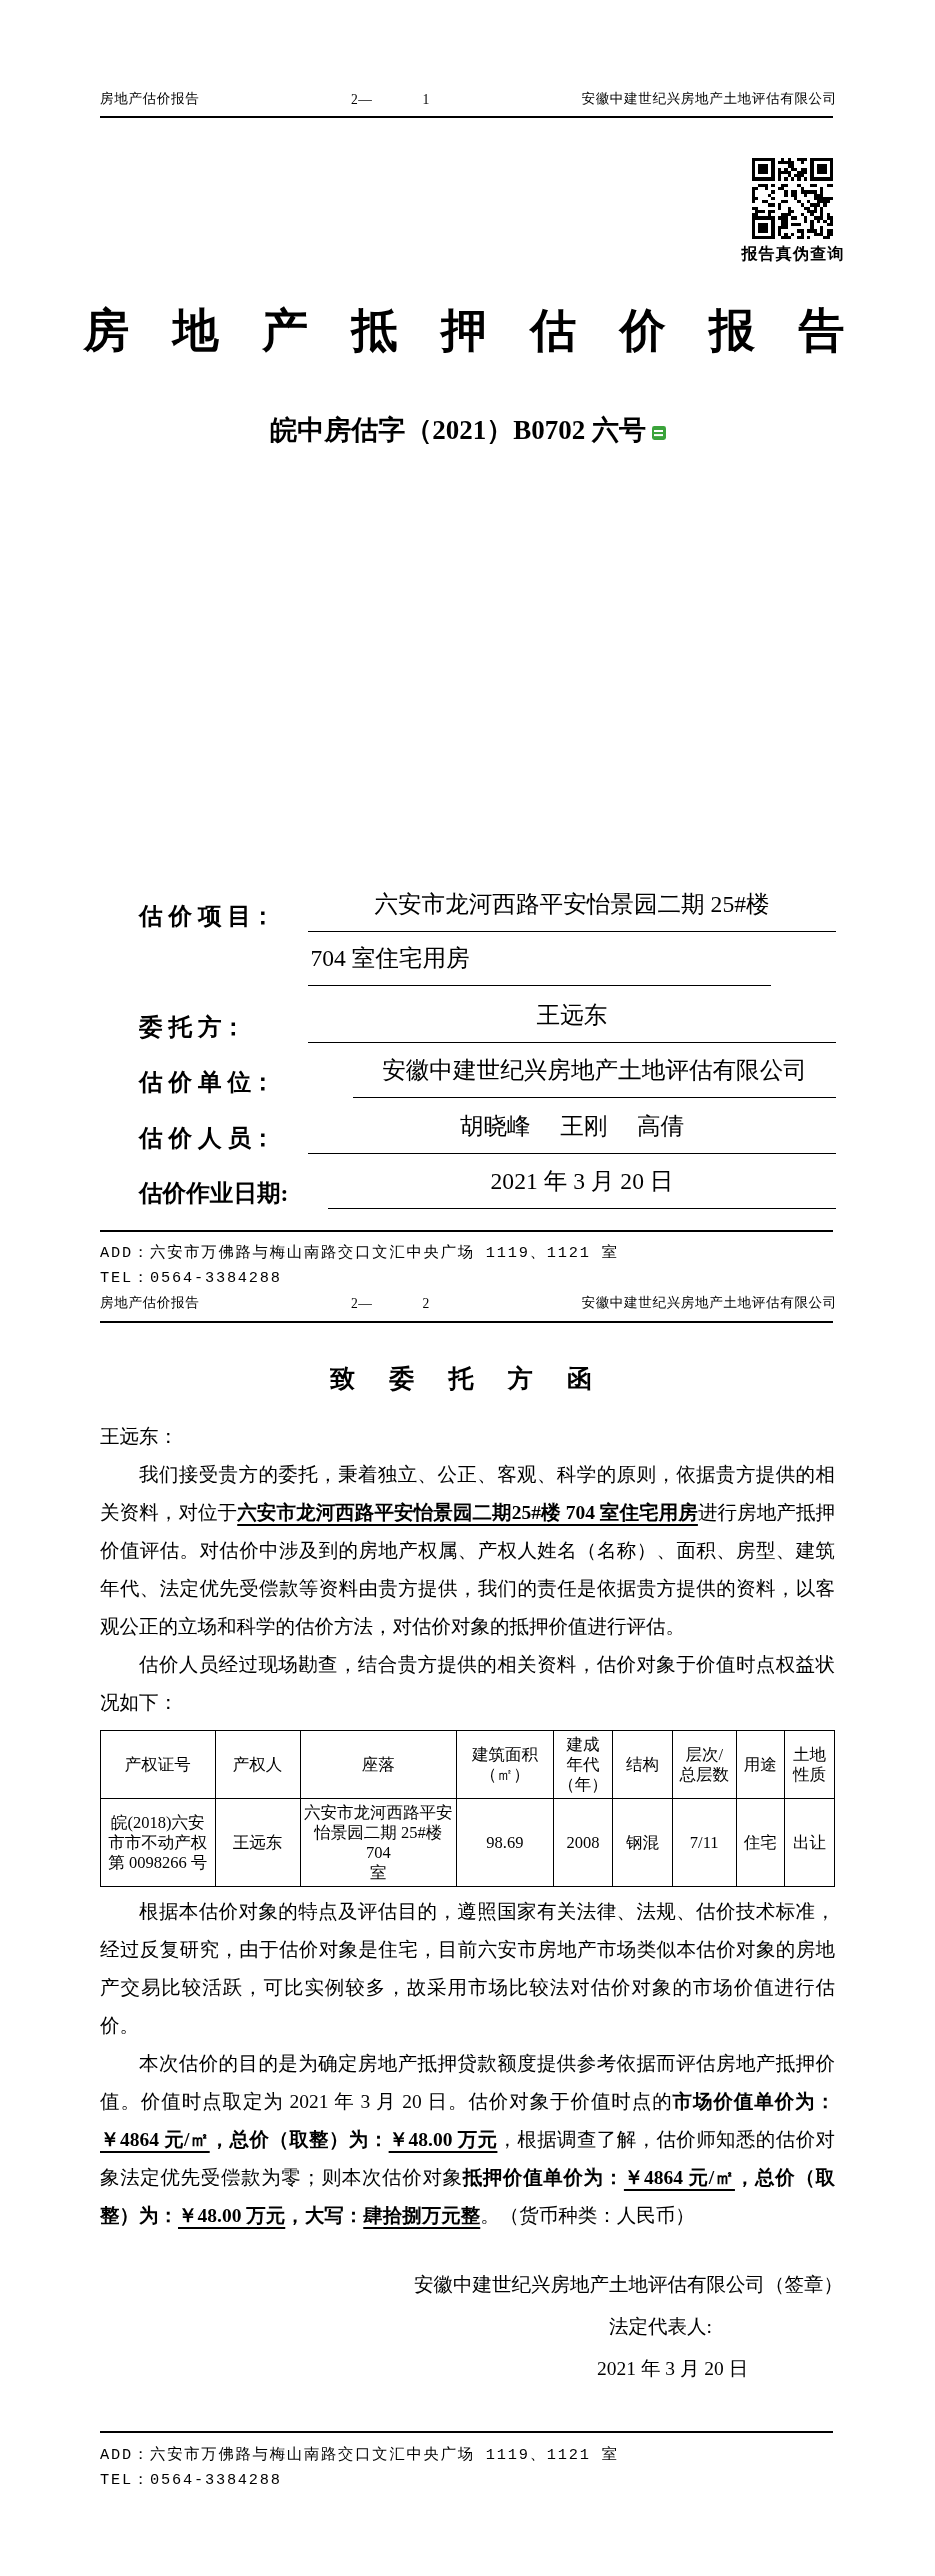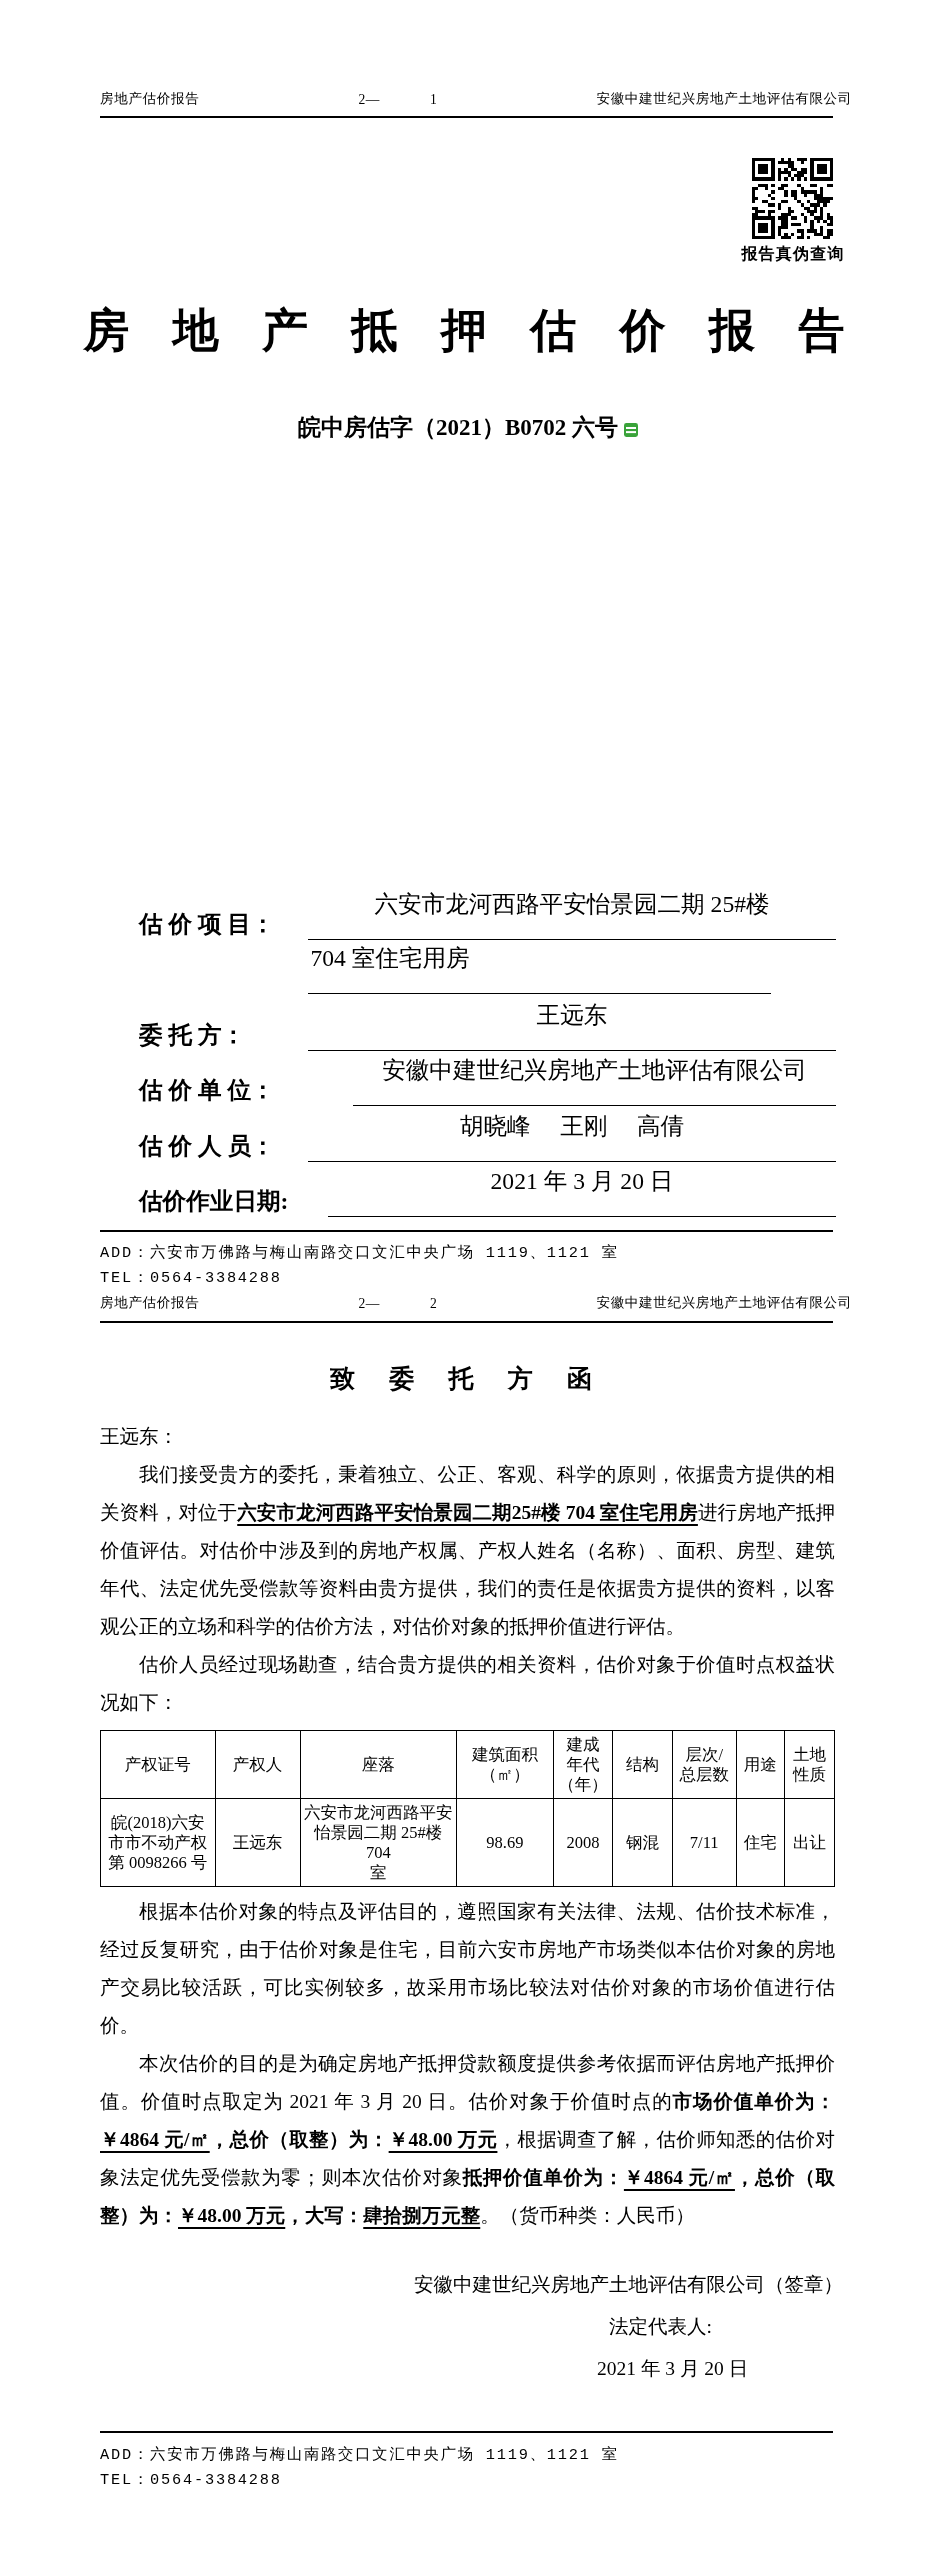--- a/index.html
+++ b/index.html
@@ -1,39 +1,39 @@
 <!DOCTYPE html>
 <html style="font-size:9.4px"><head>
 <meta charset="utf-8">
 <style>
   html,body{margin:0;padding:0;background:#ffffff;}
   .sheet{position:relative;width:936px;height:2576px;background:#fff;color:#000;
          font-family:"Liberation Serif","DejaVu Serif",serif;overflow:hidden;}
   .abs{position:absolute;}
   
-  .runhdr{left:100px;right:84px;display:flex;justify-content:space-between;align-items:flex-end;
+  .runhdr{left:100px;right:99px;display:flex;justify-content:space-between;align-items:flex-end;
           font-size:13.6px;letter-spacing:0.6px;}
   .runhdr .ctr{display:inline-flex;gap:50px;}
   .rule{left:100px;right:103px;height:2.4px;background:#000;}
   .ftline{left:100px;right:100px;font-family:"Liberation Mono","DejaVu Sans Mono",monospace;
           font-size:15.3px;letter-spacing:1.8px;}
   
   .qrbox{left:752px;top:158px;width:81px;height:81px;}
   .qrcap{left:727px;top:244px;width:132px;text-align:center;font-weight:bold;font-size:16px;letter-spacing:1.2px;}
   
   .title{top:300px;left:0;width:100%;text-align:center;font-size:46px;font-weight:bold;
          letter-spacing:8.3px;word-spacing:15.3px;white-space:nowrap;}
-  .docno-row{top:412px;left:0;width:100%;text-align:center;font-size:23px;font-weight:bold;white-space:nowrap;}
+  .docno-row{top:412px;left:0;width:100%;text-align:center;font-size:27px;font-weight:bold;white-space:nowrap;}
   .proofmark{display:inline-block;width:14px;height:14px;margin-left:5.9px;vertical-align:middle;
              background:#3aa33a;border-radius:2.4px;position:relative;}
   .proofmark::after{content:"";position:absolute;left:2.4px;right:2.4px;top:4.1px;height:1.8px;background:#fff;box-shadow:0 4.1px 0 #fff;}
   
   .frow{left:100px;right:100px;display:flex;align-items:flex-end;}
   .flabel{width:208px;padding-left:39px;box-sizing:border-box;font-weight:bold;font-size:23.6px;white-space:nowrap;}
-  .fval{flex:1;text-align:center;font-size:23.6px;border-bottom:1.8px solid #000;padding-bottom:19px;white-space:nowrap;}
+  .fval{flex:1;text-align:center;font-size:23.6px;border-bottom:1.8px solid #000;padding-bottom:11px;white-space:nowrap;}
   .fval.l2{text-align:left;padding-left:2.4px;margin-right:65px;}
   .fspacer{width:208px;}
   
   .letter-title{top:1362px;left:0;width:100%;text-align:center;font-size:25px;font-weight:bold;letter-spacing:14px;}
   .body{top:1418px;left:100px;width:735px;font-size:19.5px;line-height:38px;text-align:justify;}
   .body p{margin:0;text-indent:39px;}
   .body .salut{text-indent:0;}
   .b{font-weight:bold;}
   .bu{font-weight:bold;text-decoration:underline;text-decoration-thickness:1.5px;text-underline-offset:4.7px;}
   table.own{width:100%;border-collapse:collapse;margin:8.3px 0 5.9px 0;table-layout:fixed;}

